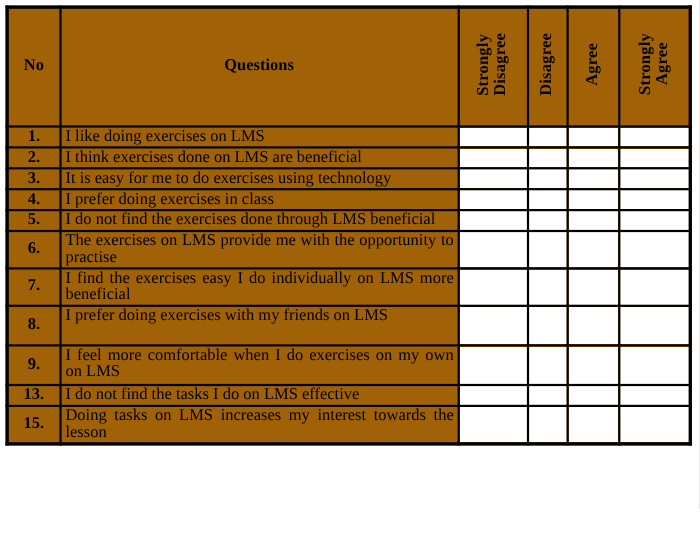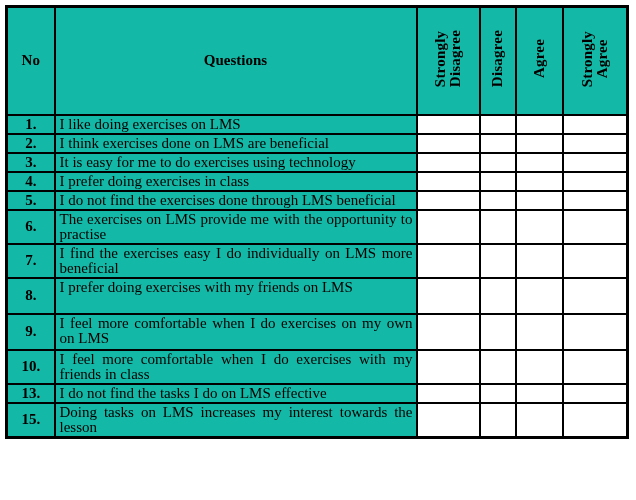--- a/index.html
+++ b/index.html
@@ -14,21 +14,21 @@
   .sheet {
     position: absolute;
     left: 5px;
     top: 5px;
   }
   table.questionnaire {
     border-collapse: collapse;
     table-layout: fixed;
     width: 624px;
     border: 3px solid #000;
-    background: #14b8a6;
+    background: #a16207;
   }
   th, td {
     border: 2px solid #000;
     padding: 0;
     overflow: hidden;
   }
   thead tr { height: 108px; }
   th {
     font-weight: bold;
     font-size: 15px;
@@ -158,28 +158,20 @@
           <td class="ans-cell"></td>
         </tr>
         <tr style="height: 36px;">
           <td class="no-cell">9.</td>
           <td class="q-cell">I feel more comfortable when I do exercises on my own on LMS</td>
           <td class="ans-cell"></td>
           <td class="ans-cell"></td>
           <td class="ans-cell"></td>
           <td class="ans-cell"></td>
         </tr>
-        <tr style="height: 33px;">
-          <td class="no-cell">10.</td>
-          <td class="q-cell">I feel more comfortable when I do exercises with my friends in class</td>
-          <td class="ans-cell"></td>
-          <td class="ans-cell"></td>
-          <td class="ans-cell"></td>
-          <td class="ans-cell"></td>
-        </tr>
         <tr style="height: 19px;">
           <td class="no-cell">13.</td>
           <td class="q-cell">I do not find the tasks I do on LMS effective</td>
           <td class="ans-cell"></td>
           <td class="ans-cell"></td>
           <td class="ans-cell"></td>
           <td class="ans-cell"></td>
         </tr>
         <tr style="height: 22px;">
           <td class="no-cell">15.</td>

